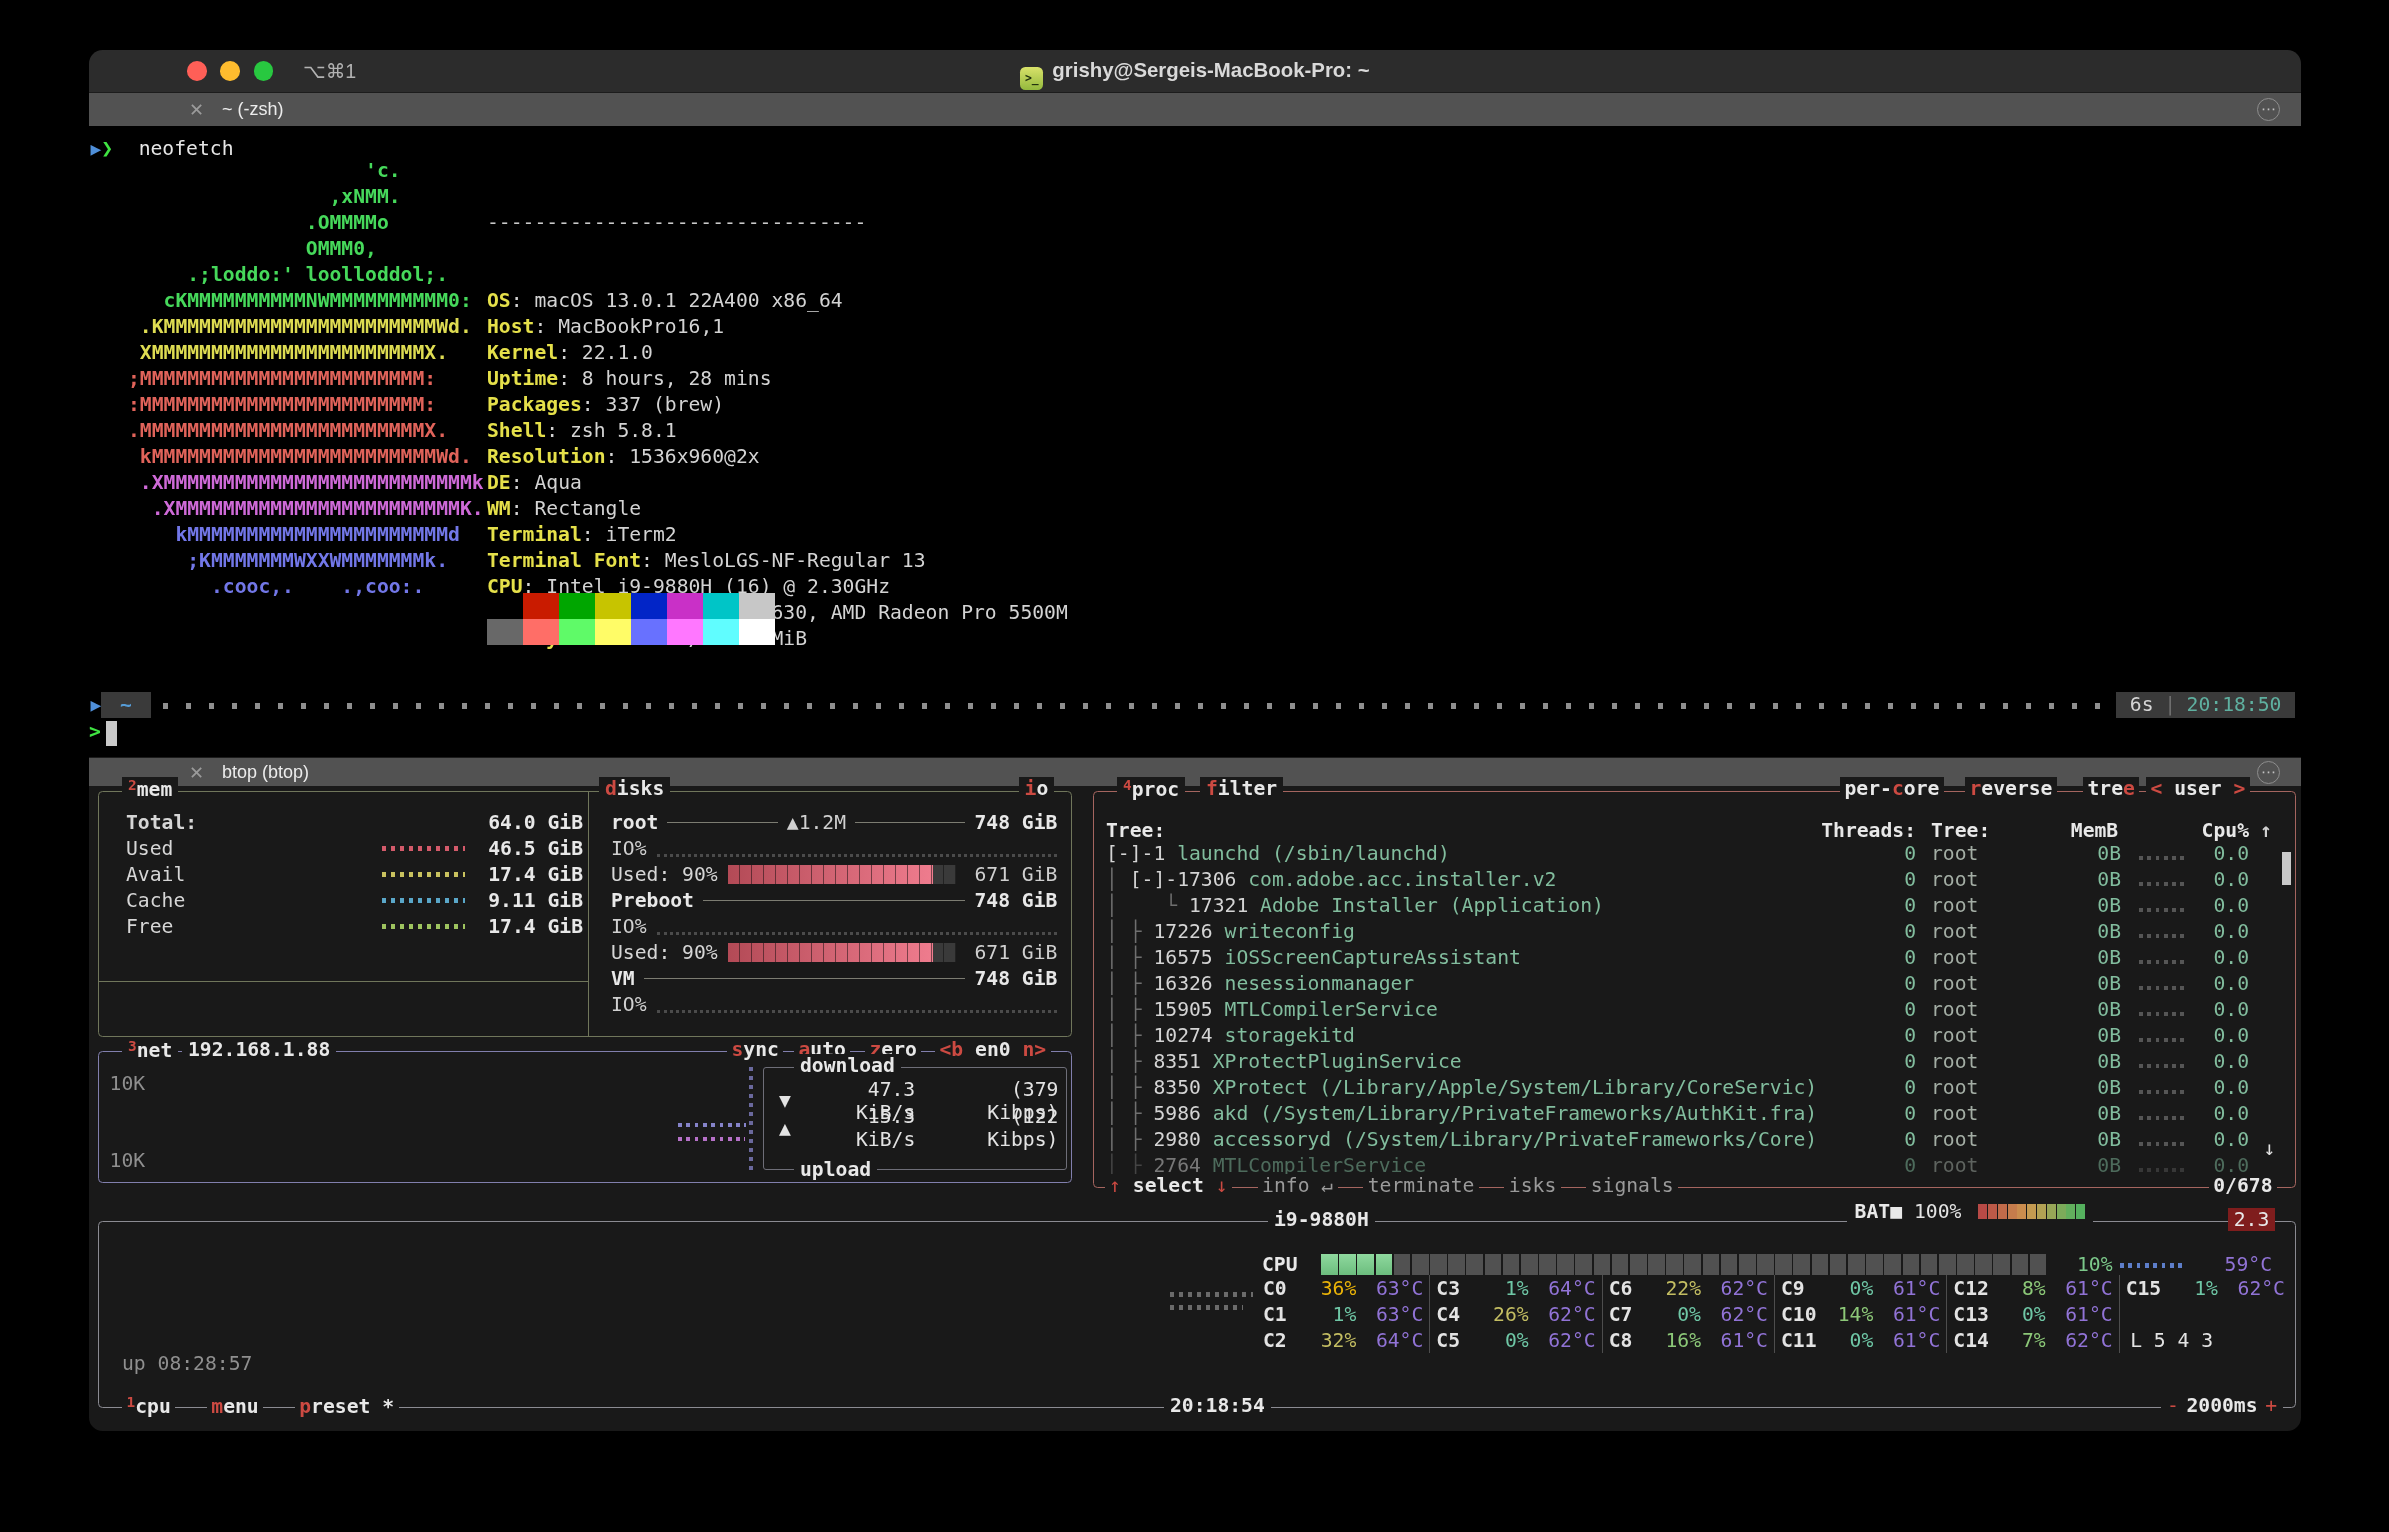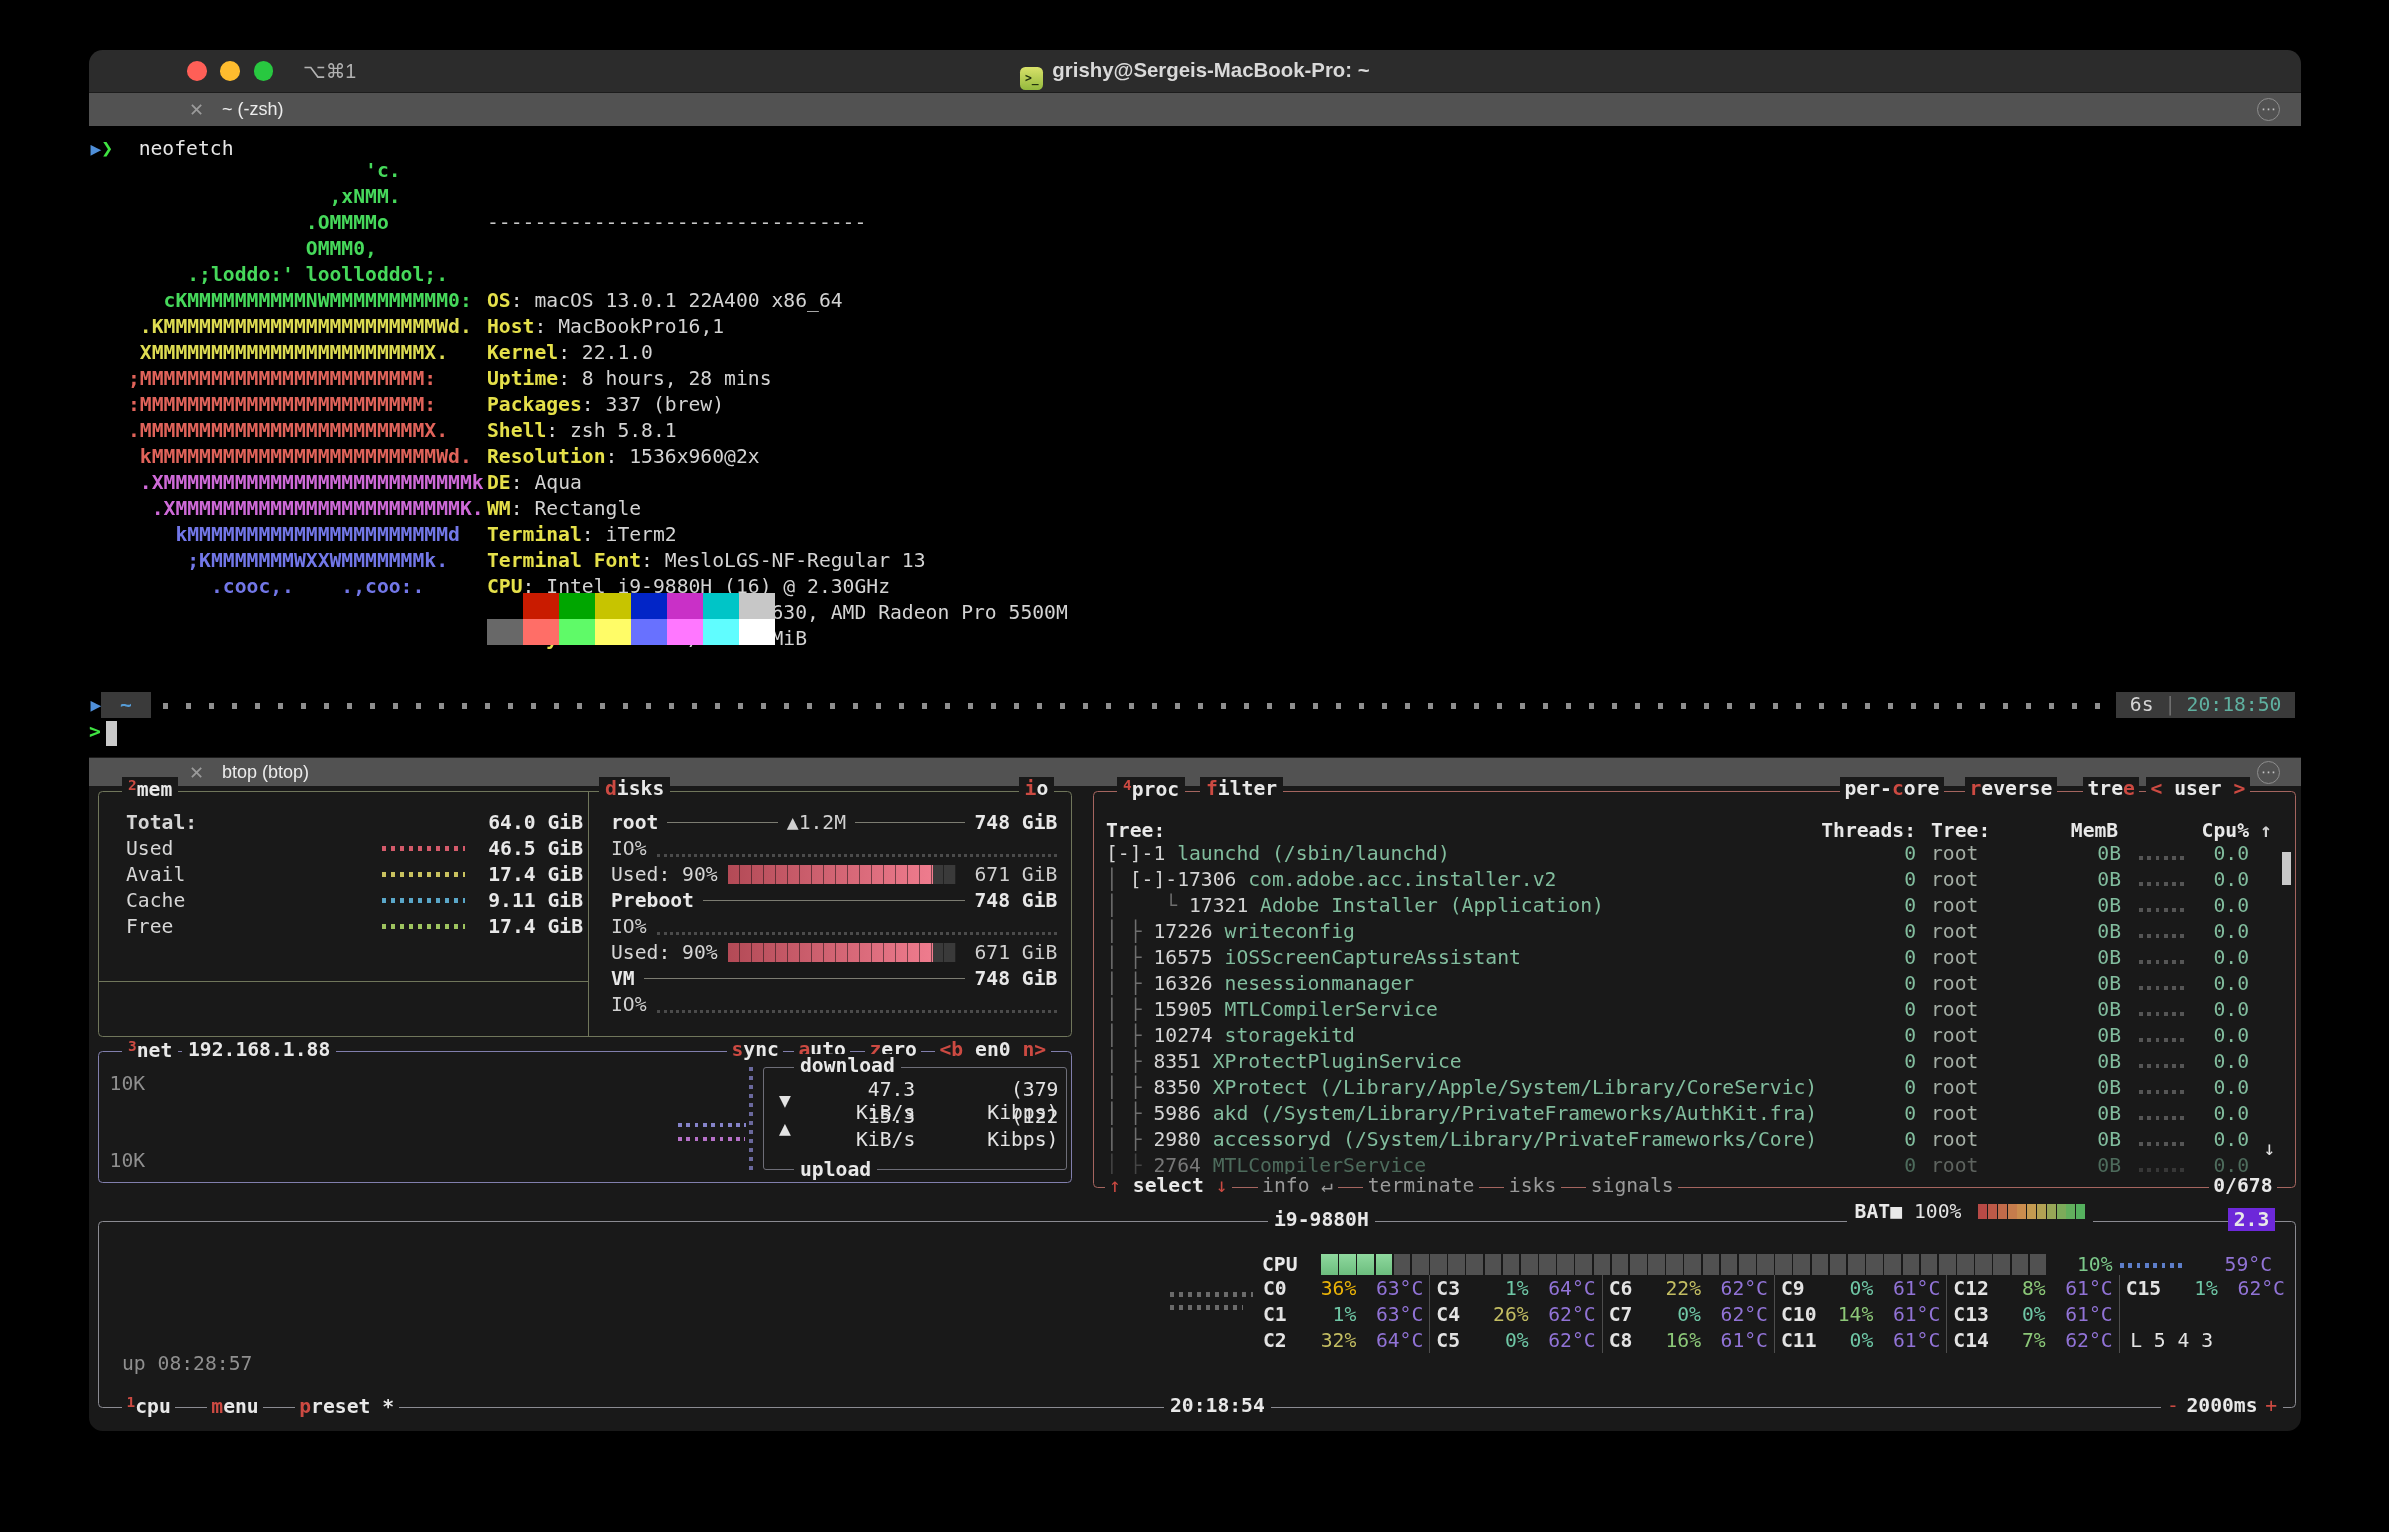--- a/index.html
+++ b/index.html
@@ -137,22 +137,22 @@
   .pf-item{background:#191919;padding:0 4.5px;color:#9a9a9a;margin-right:13.6px;}
   .pf-sel{font-weight:bold;color:#e8e8e8;}
   .pf-arrow{color:#cc4a42;}
   #pf-count{position:absolute;right:0;background:#191919;padding:0 4.5px;font-weight:bold;color:#e8e8e8;}
   #bat{position:absolute;left:1758px;top:413px;height:24px;display:flex;align-items:center;
        background:#191919;padding:0 7.6px;z-index:3;}
   #batbar{display:flex;margin-left:16.7px;}
   .bseg{width:9px;height:15px;margin-right:0.8px;display:inline-block;}
   #cpubox{left:9px;top:435px;width:2196px;height:185px;border-color:#8b8b92;}
   #cpu-model{left:1169px;}
-  #cpu-clock{position:absolute;right:19.7px;top:-14.4px;background:#6d28d9;padding:0 6px;
-             font-weight:bold;color:#e8e8e8;}
+  #cpu-clock{position:absolute;right:19.7px;top:-14.4px;background:#7f1d1d;padding:0 6px;
+             font-weight:normal;color:#e8e8e8;}
   #cpu-row{position:absolute;left:0;right:0;top:30px;height:26px;}
   #cpu-label{position:absolute;left:1163px;font-weight:bold;color:#e8e8e8;line-height:26px;}
   #cpubar{position:absolute;left:1222px;top:2.3px;width:727px;height:21px;display:flex;}
   .cseg{flex:1;margin-right:1.5px;background:#515151;}
   .cseg.on{background:linear-gradient(180deg,#8fd99e,#6cbd7e);}
   #cpu-usage{position:absolute;left:1978px;color:#7cc88a;line-height:26px;}
   #cpu-bluedots{position:absolute;left:2021px;top:10.6px;width:64px;height:5.3px;
         background-image:repeating-linear-gradient(90deg,#5d7ec9 0 3.8px,transparent 3.8px 8.3px);}
   #cpu-temp{position:absolute;right:23px;color:#9173d6;line-height:26px;}
   #core-grid{position:absolute;left:1158px;top:53px;width:1034px;display:grid;

